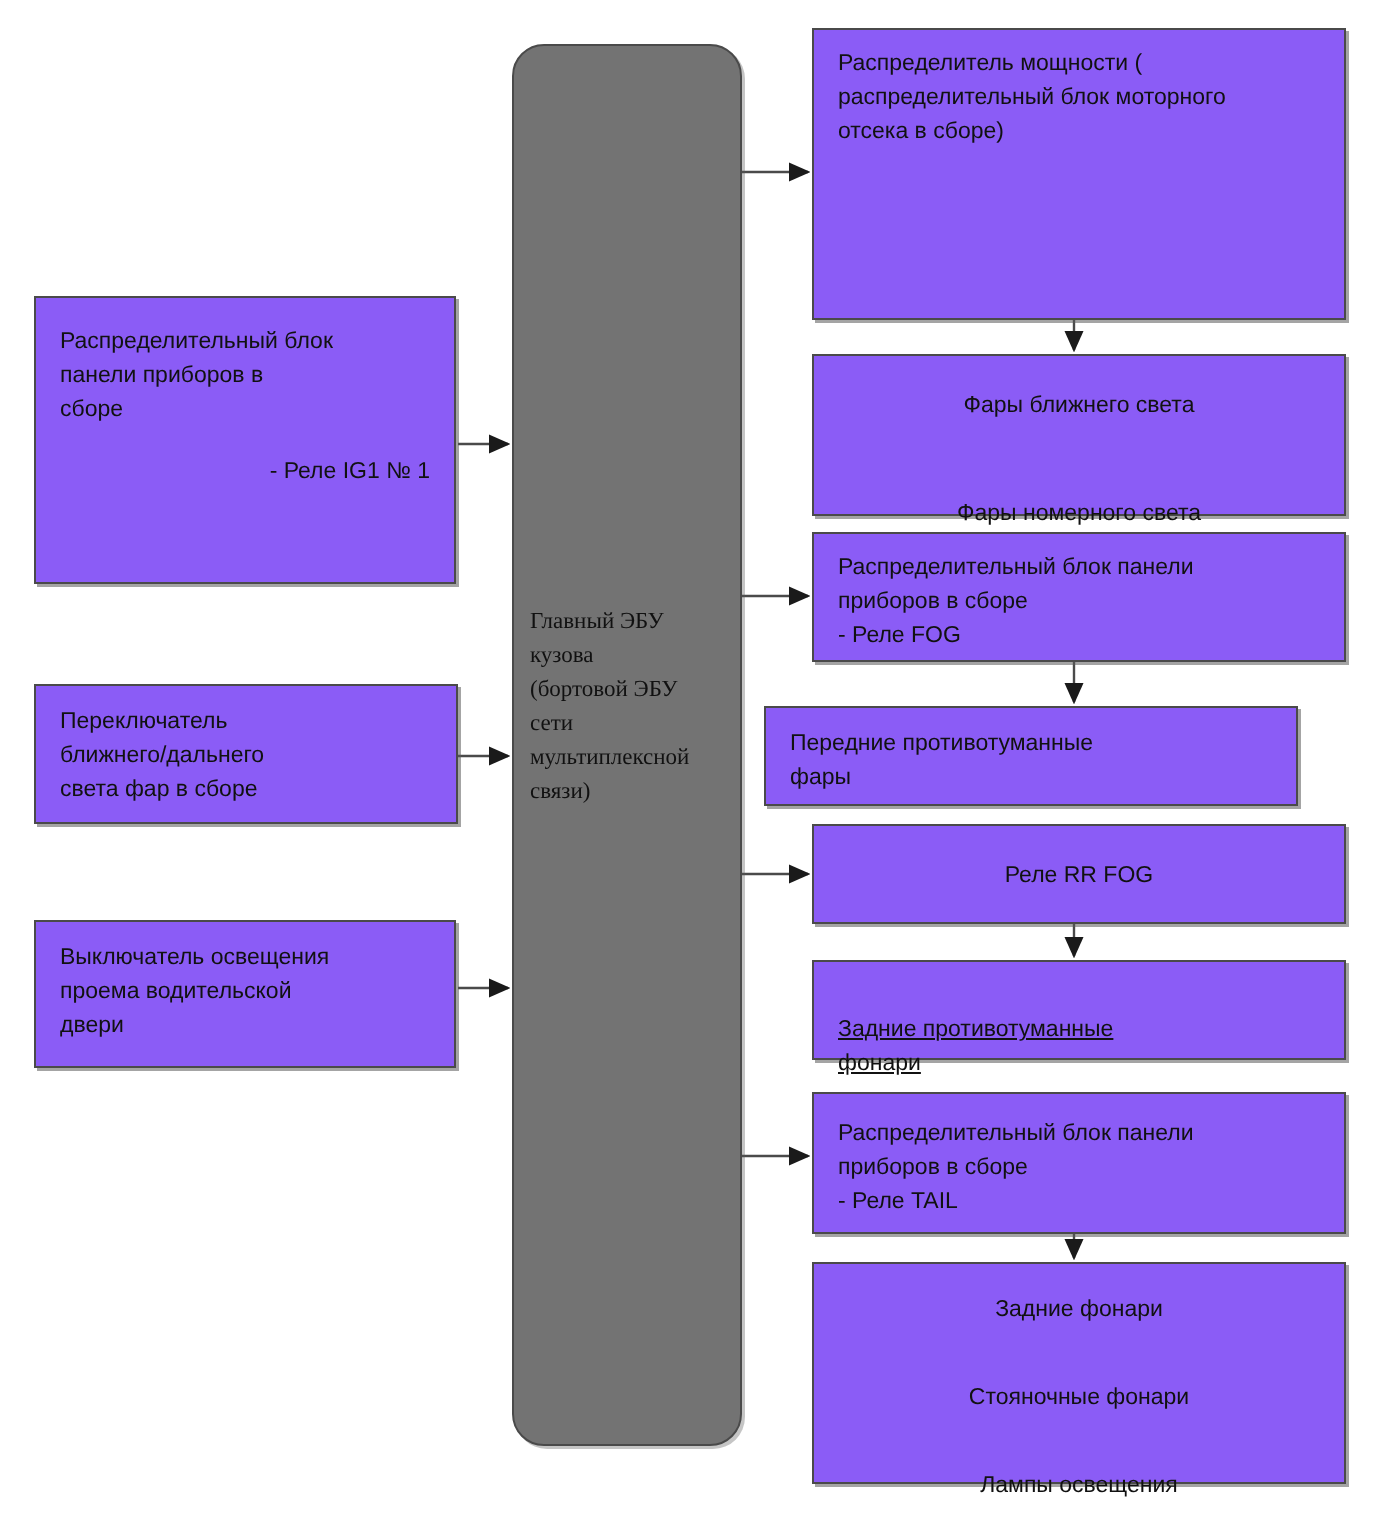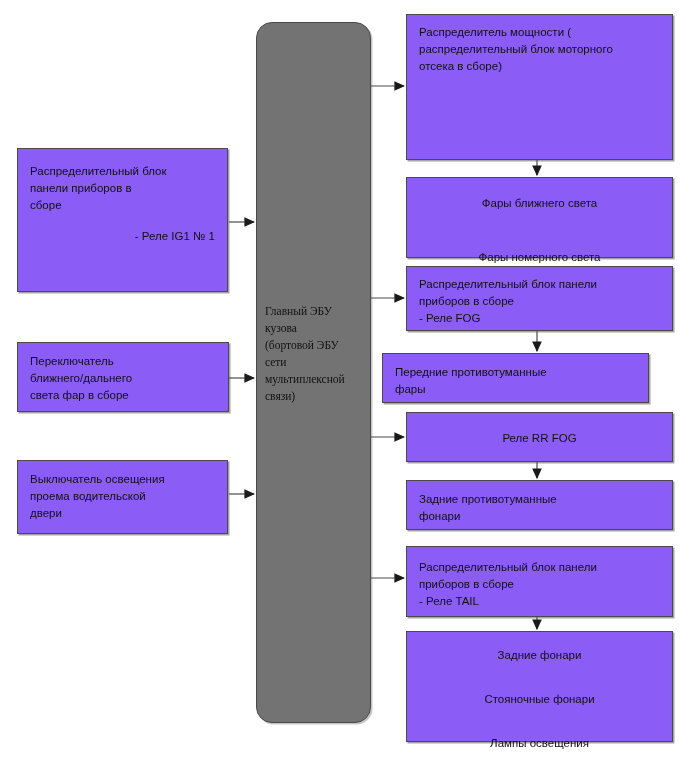--- a/index.html
+++ b/index.html
@@ -118,21 +118,21 @@
   <div class="box" style="left:382px;top:353px;width:267px;height:50px;">
     <div class="txt lft" style="top:10px;">Передние противотуманные
 фары</div>
   </div>
 
   <div class="box" style="left:406px;top:412px;width:267px;height:50px;">
     <div class="txt ctr" style="top:17px;">Реле RR FOG</div>
   </div>
 
   <div class="box" style="left:406px;top:480px;width:267px;height:50px;">
-    <div class="txt lft" style="top:10px;">Задние противотуманные
+    <div class="txt lft" style="top:26px;text-decoration:underline;">Задние противотуманные
 фонари</div>
   </div>
 
   <div class="box" style="left:406px;top:546px;width:267px;height:71px;">
     <div class="txt lft" style="top:12px;">Распределительный блок панели
 приборов в сборе
 - Реле TAIL</div>
   </div>
 
   <div class="box" style="left:406px;top:631px;width:267px;height:111px;padding-left:25px;">

